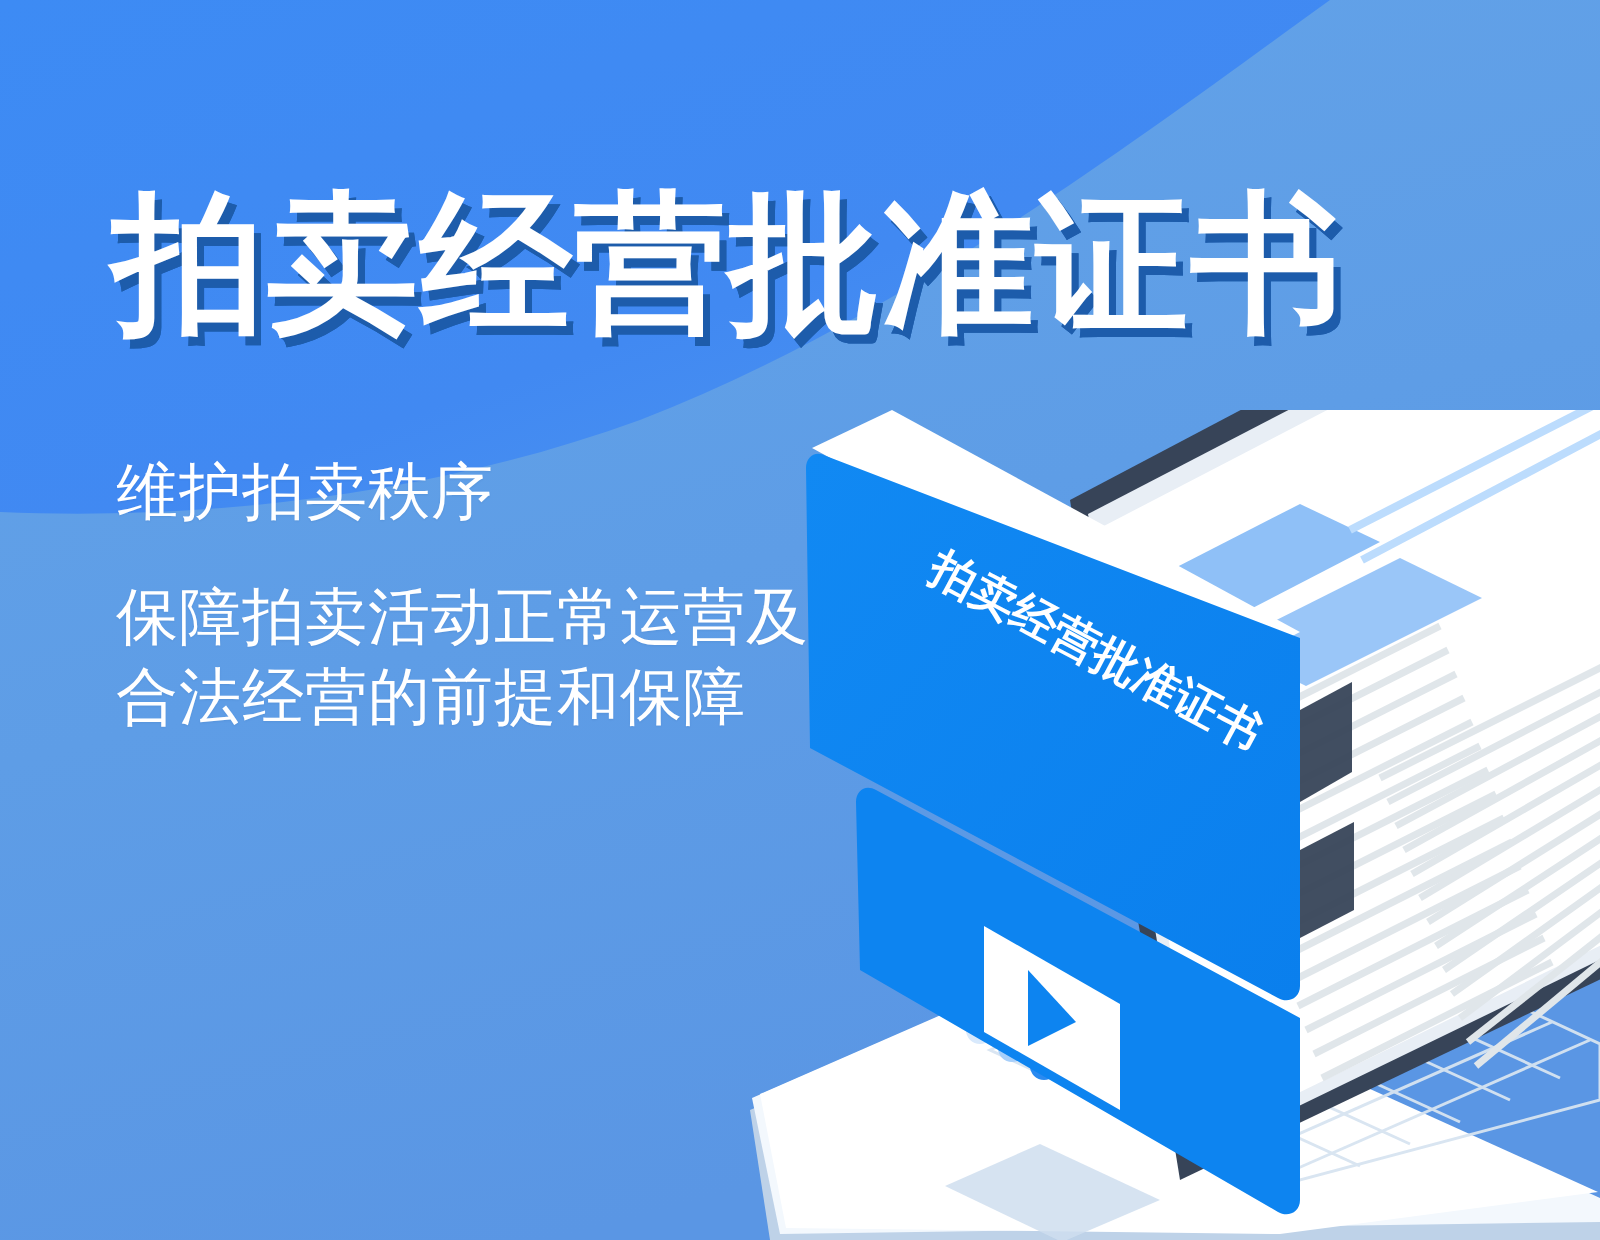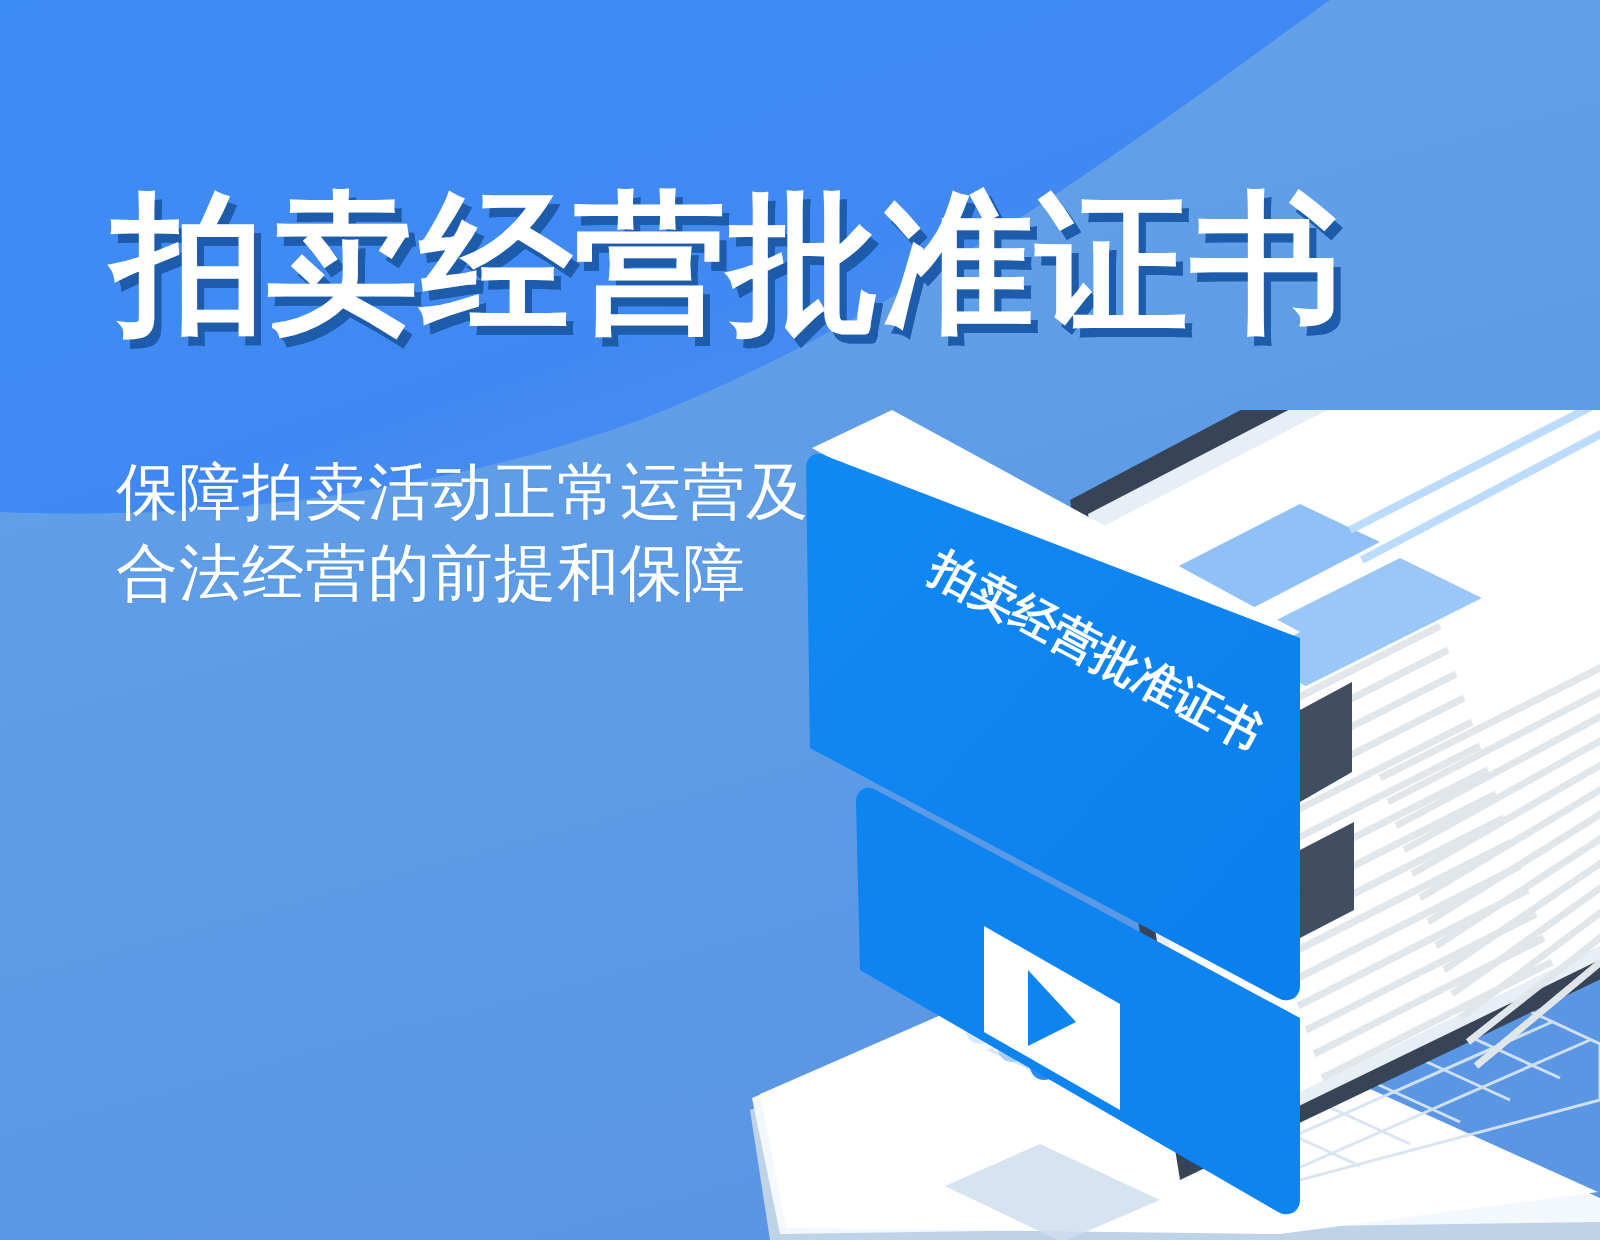--- a/index.html
+++ b/index.html
@@ -99,20 +99,21 @@
       </linearGradient>
     </defs>
     <rect x="0" y="0" width="1600" height="1240" fill="url(#gOuter)"></rect>
 
     <path d="M 0,0 L 1330,0 C 1150,130 900,320 640,420 C 420,500 190,520 0,512 Z" fill="url(#gInner)"></path>
   </svg>
 
   <div class="headline">拍卖经营批准证书</div>
 
   <div class="bullets">
+    <p class="bullet">维护拍卖秩序</p>
     <p class="bullet">保障拍卖活动正常运营及
 合法经营的前提和保障</p>
   </div>
 
   <div class="illustration">
     <svg viewBox="0 0 860 830" preserveAspectRatio="xMaxYMax meet">
       <defs>
         <clipPath id="screenClip">
           <path d="M 300,110 L 860,-170 L 860,700 L 300,660 Z"></path>
         </clipPath>

